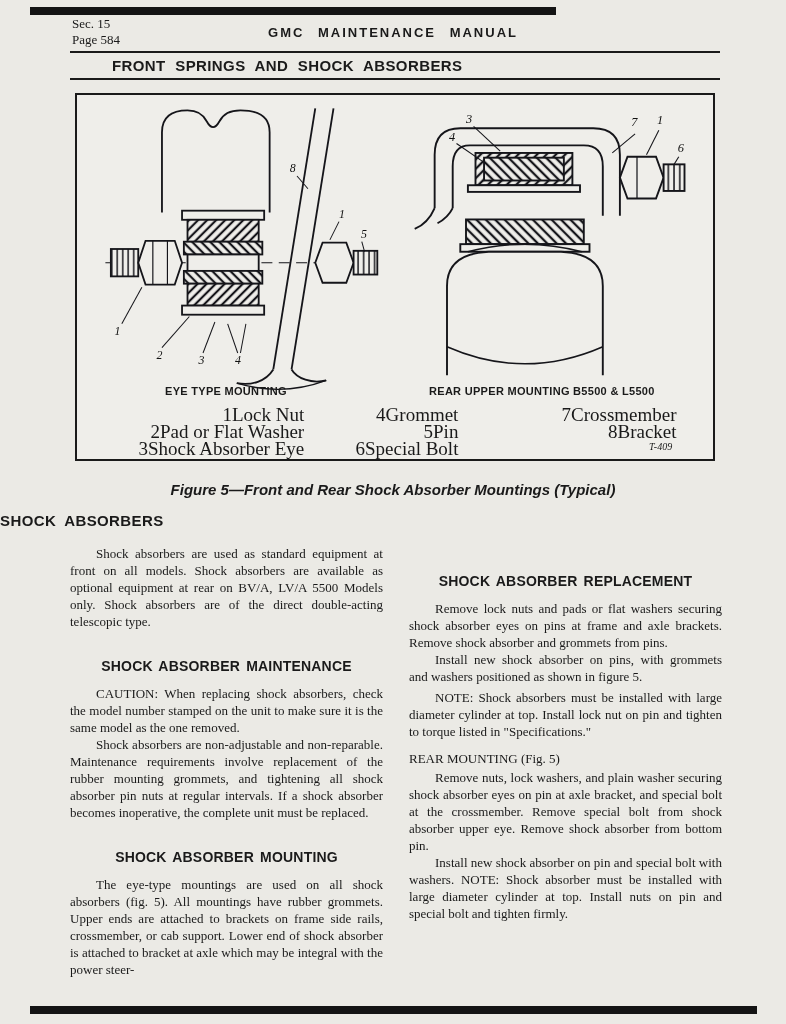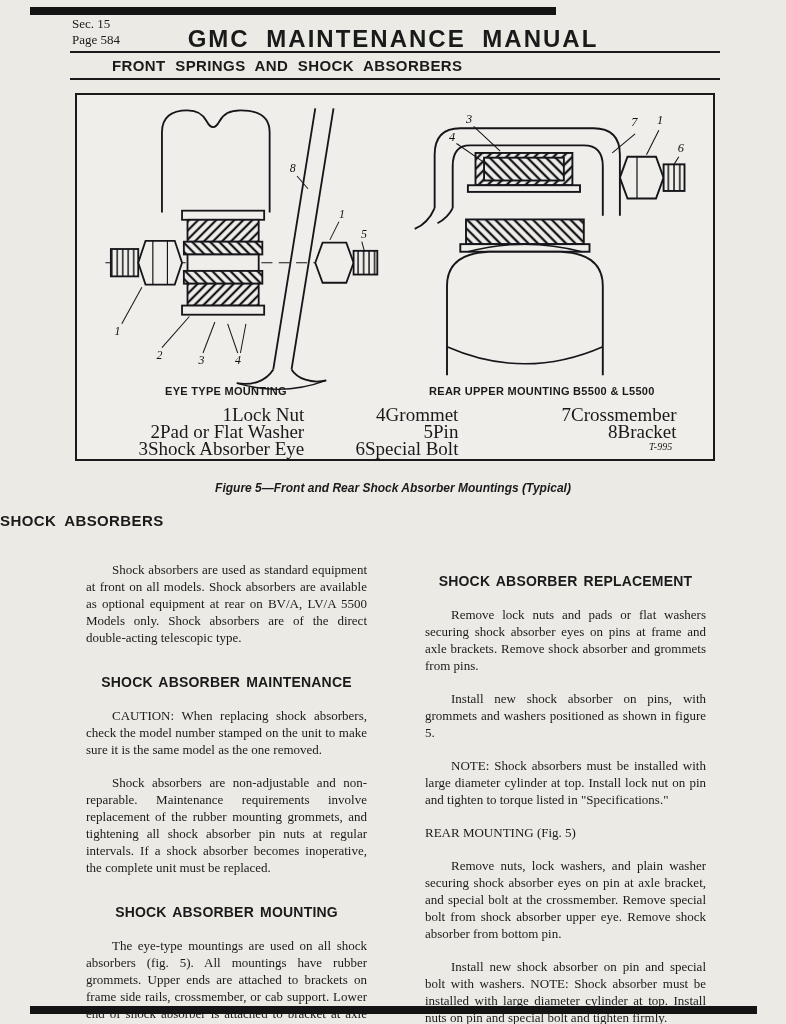--- a/index.html
+++ b/index.html
@@ -9,21 +9,21 @@
     background:#ebeae5; color:#1a1a1a; overflow:hidden;
     font-family:"Liberation Serif", serif;
     padding-left:16px;
   }
   .top-bar { position:absolute; left:30px; top:7px; width:526px; height:8px; background:#141414; }
   .bottom-bar { position:absolute; left:30px; top:1006px; width:727px; height:8px; background:#141414; }
 
   .sec-page { position:absolute; left:72px; top:16px; font-size:13px; line-height:16px; }
   .manual-title {
     position:absolute; left:0; top:25px; width:786px; text-align:center;
-    font-family:"Liberation Sans", sans-serif; font-weight:bold; font-size:24px;
+    font-family:"Liberation Sans", sans-serif; font-weight:bold; font-size:13px;
     letter-spacing:2px; word-spacing:8px;
   }
   .rule { position:absolute; left:70px; width:650px; height:2px; background:#1a1a1a; }
   .rule-1 { top:51px; }
   .rule-2 { top:78px; }
   .chapter-title {
     position:absolute; left:72px; top:57px;
     font-family:"Liberation Sans", sans-serif; font-weight:bold; font-size:15px;
     letter-spacing:0.4px; word-spacing:5px;margin-left:40px;
   }
@@ -43,31 +43,31 @@
   .legend-col { position:absolute; top:311px; font-size:19px; line-height:17px;text-align:right; }
   .legend-col-1 { left:55px; }
   .legend-col-2 { left:272px; }
   .legend-col-3 { left:478px; }
   .legend-item { white-space:nowrap; }
   .lnum { display:inline-block; width:16px; }
   .ref-code { position:absolute; left:572px; top:346px; font-size:10px; font-style:italic; }
 
   .caption {
     position:absolute; top:481px; left:0; width:786px; text-align:center;
-    font-family:"Liberation Sans", sans-serif; font-style:italic; font-weight:bold; font-size:12px;
+    font-family:"Liberation Sans", sans-serif; font-style:italic; font-weight:bold; font-size:15px;
   }
   .main-heading {
     position:absolute; top:512px; left:0; width:786px; text-align:left;
     font-family:"Liberation Sans", sans-serif; font-weight:bold; font-size:15px;
     letter-spacing:0.4px; word-spacing:4px;
   }
 
   .columns { position:absolute; top:545px; left:70px; width:652px; display:flex; gap:26px; }
   .col { width:313px; font-size:13px; line-height:17px; text-align:justify; }
-  .col p { margin:16px; }
+  .col p { margin:0; }
   .col p.indent { text-indent:26px; }
   .col p.note { margin-top:4px; }
   .col h4 {
     font-family:"Liberation Sans", sans-serif; font-weight:bold; font-size:14px;
     text-align:center; margin:28px 0 10px; letter-spacing:0.2px; word-spacing:2px;
   }
   .subhead { margin-top:10px !important; margin-bottom:2px !important; }
 
   .callout-text { font-family:"Liberation Serif", serif; font-style:italic; font-size:13px; fill:#111; }
 </style>
@@ -207,21 +207,21 @@
     <div class="legend-col legend-col-2">
       <div class="legend-item"><span class="lnum">4</span><span>Grommet</span></div>
       <div class="legend-item"><span class="lnum">5</span><span>Pin</span></div>
       <div class="legend-item"><span class="lnum">6</span><span>Special Bolt</span></div>
     </div>
     <div class="legend-col legend-col-3">
       <div class="legend-item"><span class="lnum">7</span><span>Crossmember</span></div>
       <div class="legend-item"><span class="lnum">8</span><span>Bracket</span></div>
     </div>
 
-    <span class="ref-code">T-995</span>
+    <span class="ref-code">T-409</span>
   </div>
 
   <p class="caption">Figure 5—Front and Rear Shock Absorber Mountings (Typical)</p>
 
   <h3 class="main-heading">SHOCK ABSORBERS</h3>
 
   <div class="columns">
     <div class="col">
       <p class="indent">Shock absorbers are used as standard equipment at front on all models. Shock absorbers are available as optional equipment at rear on BV/A, LV/A 5500 Models only. Shock absorbers are of the direct double-acting telescopic type.</p>
       <h4>SHOCK ABSORBER MAINTENANCE</h4>

